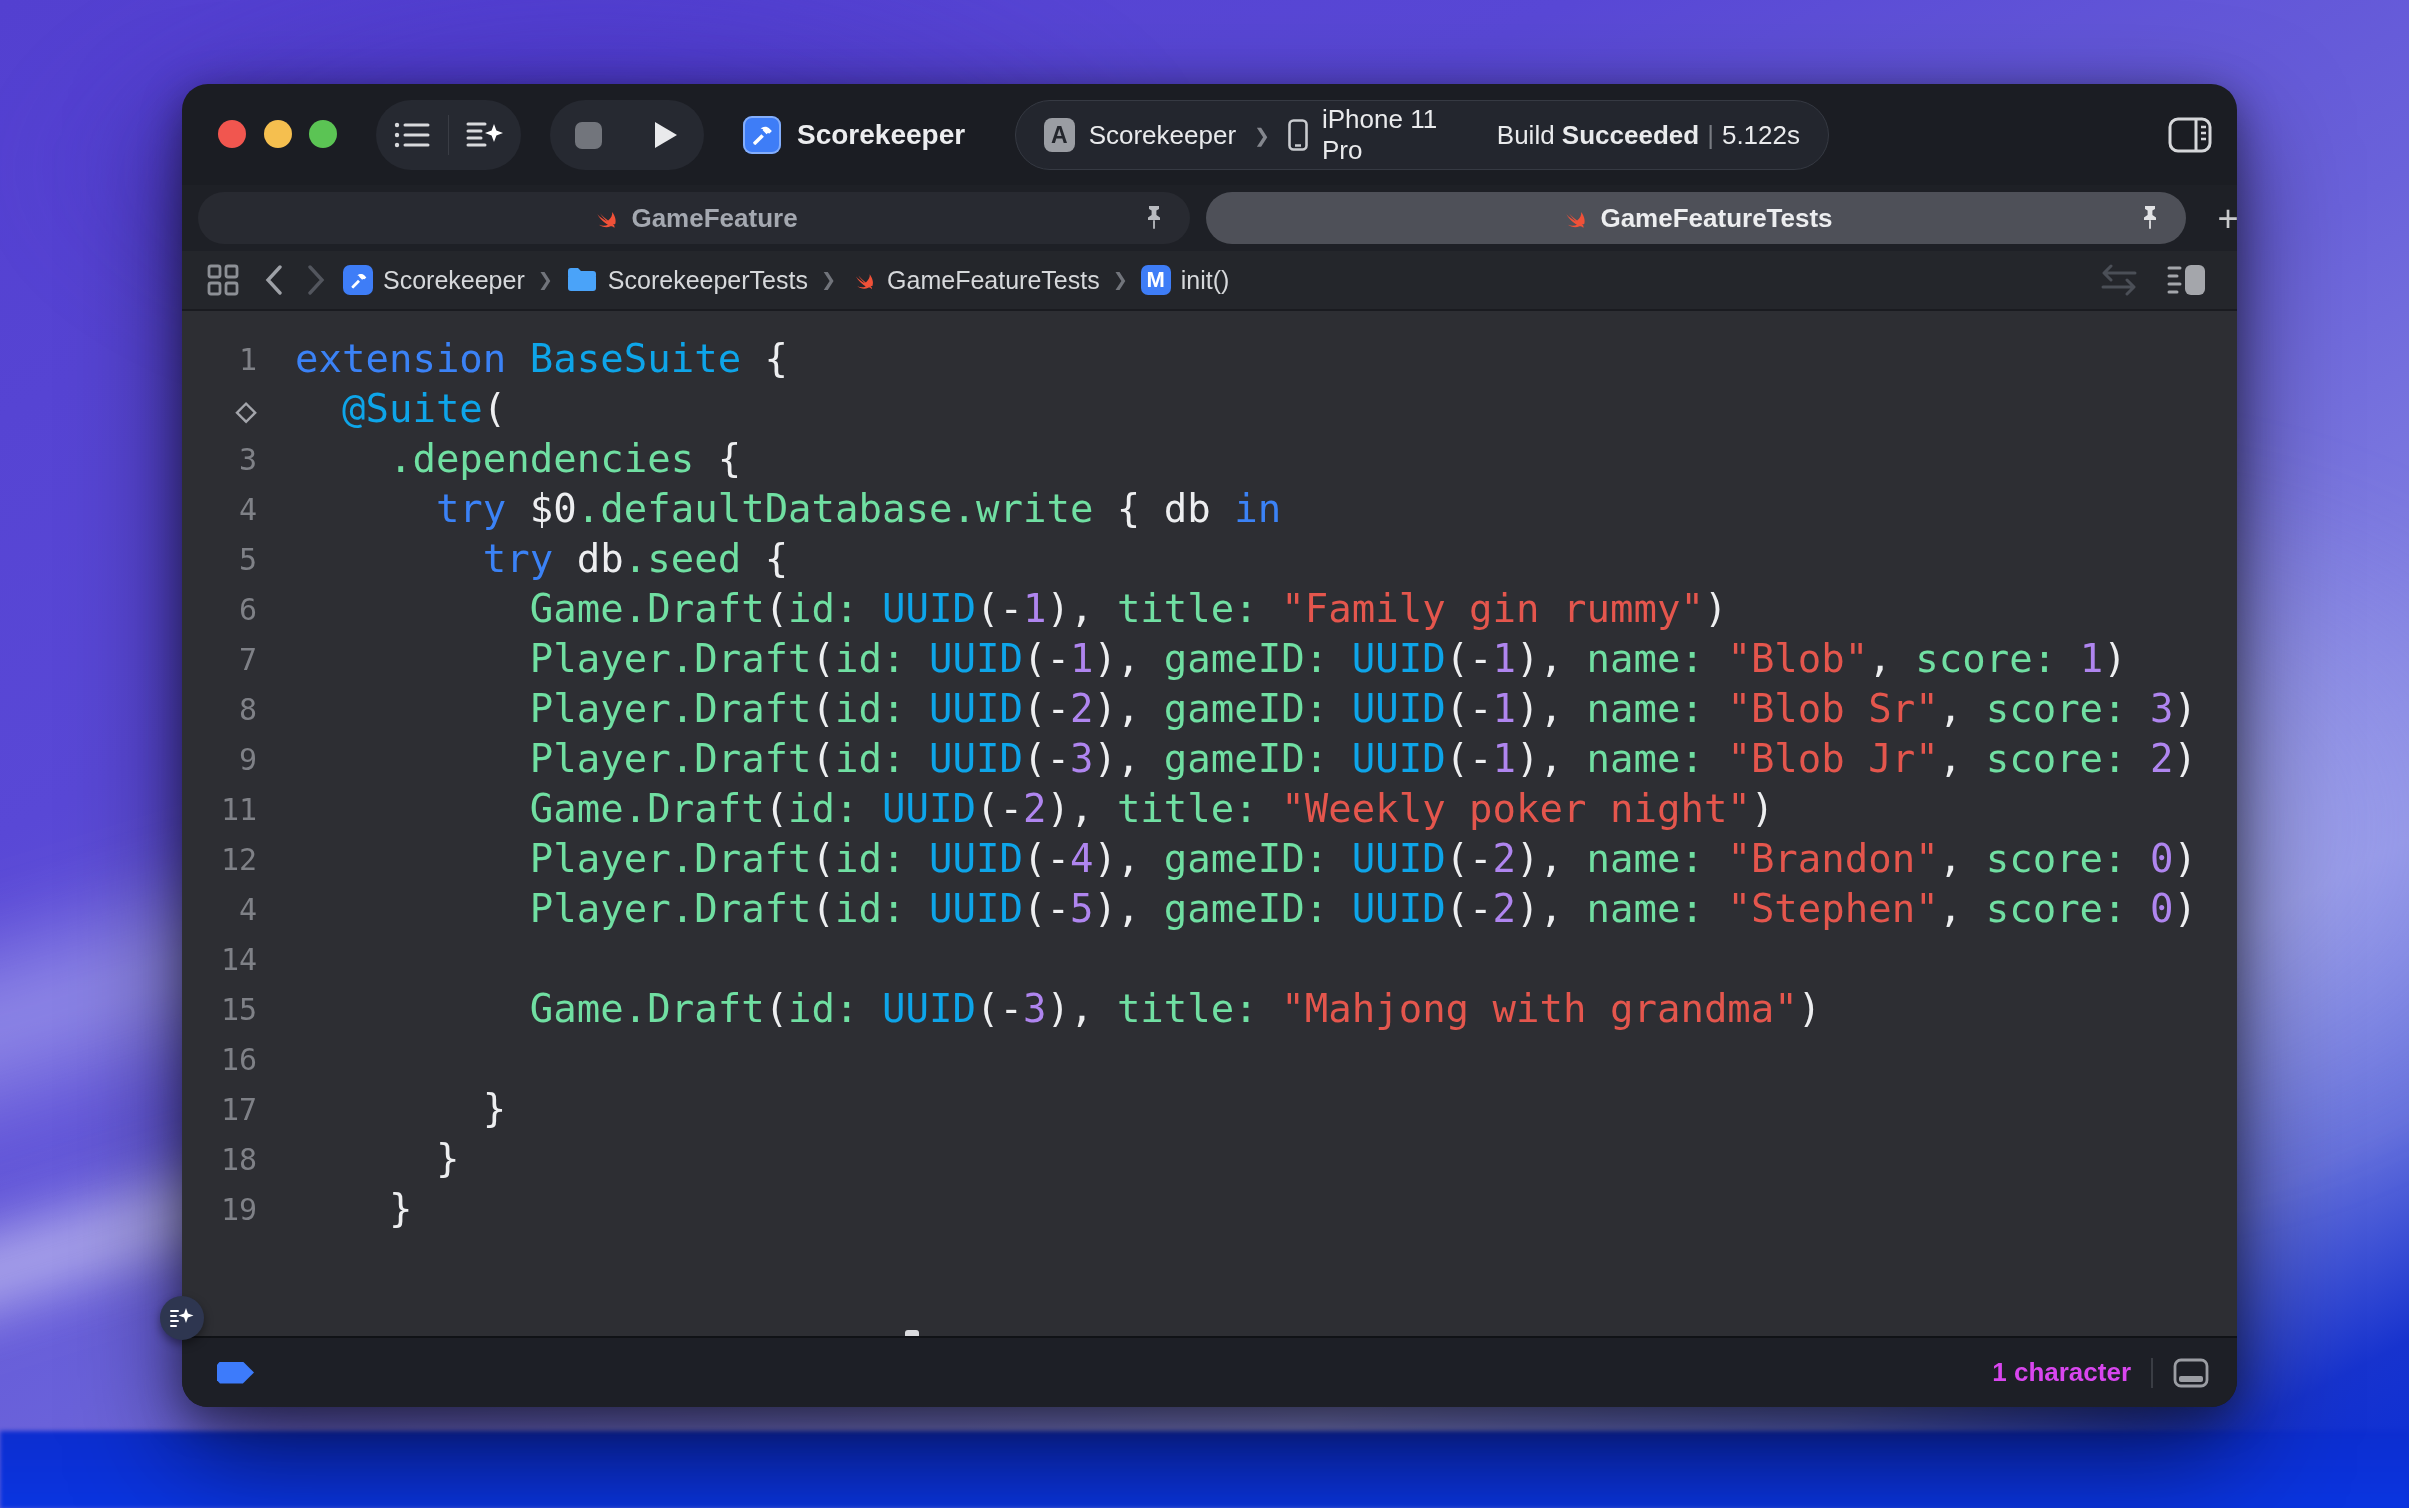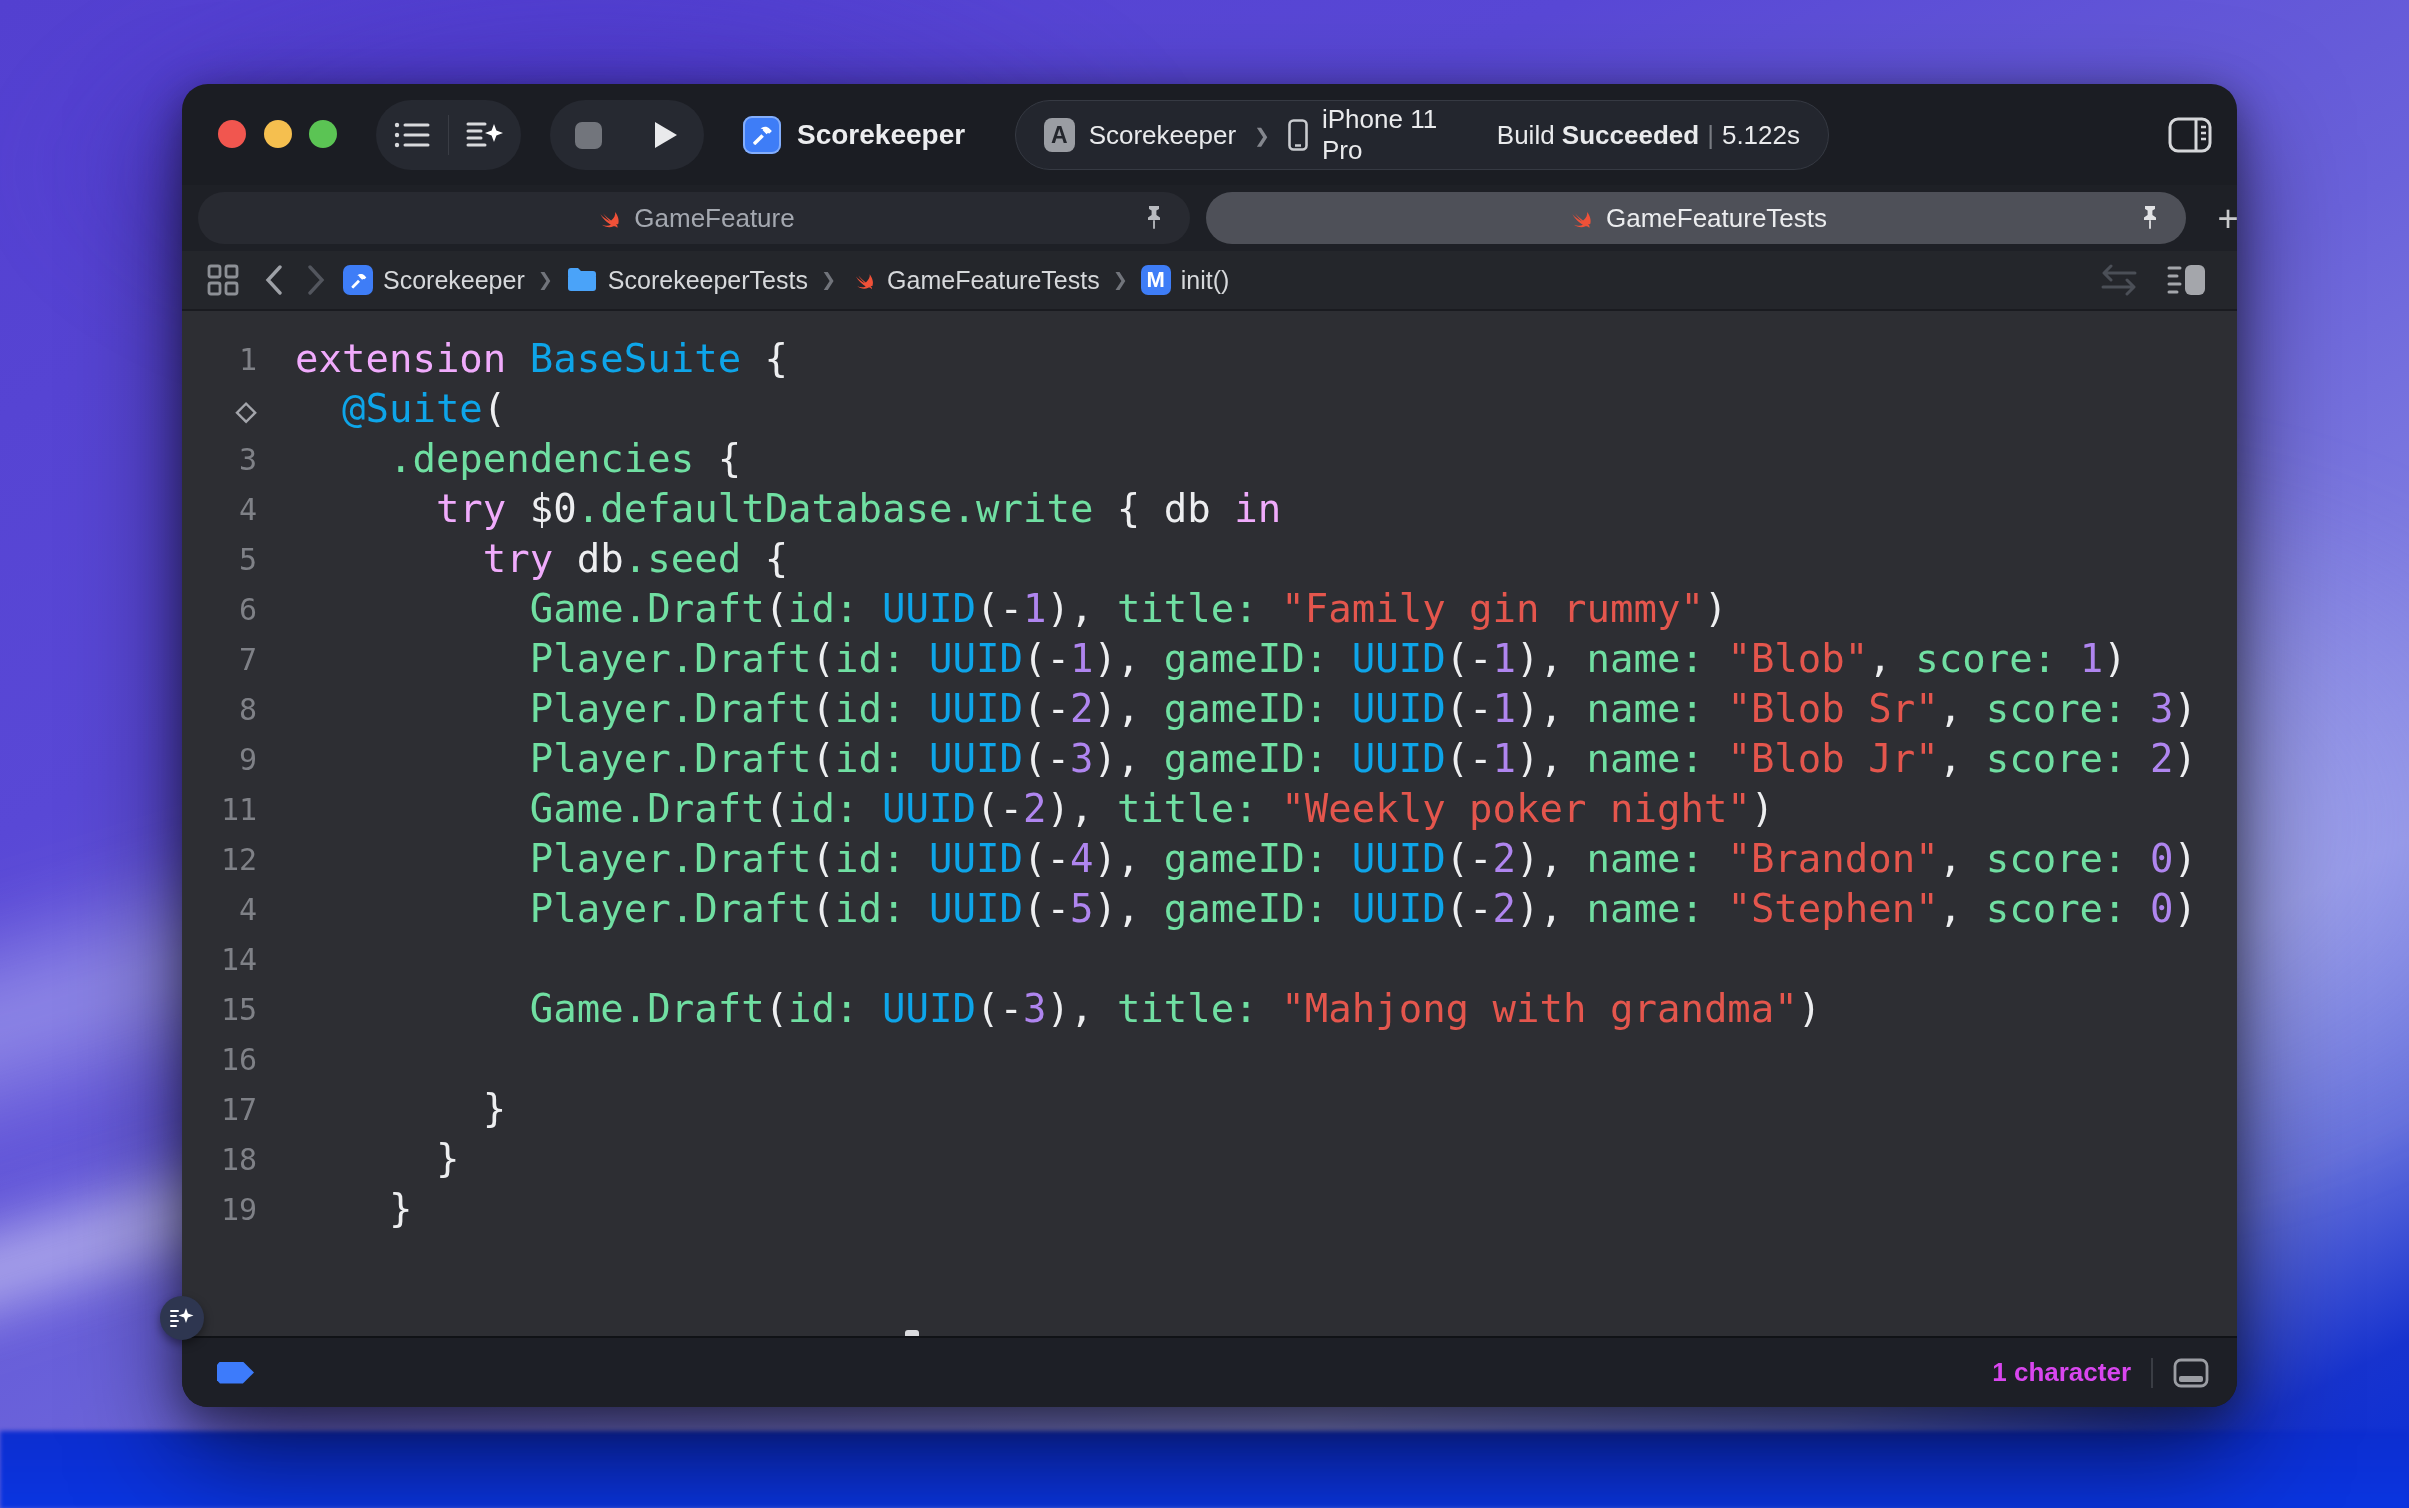--- a/index.html
+++ b/index.html
@@ -43,21 +43,21 @@
   .scheme .chev{color:#84878E;font-size:19px;margin:0 4px;}
   .squareA{width:34px;height:34px;border-radius:8px;background:#9A9DA3;display:flex;align-items:center;justify-content:center;
     color:#23262C;font-weight:bold;font-size:23px;}
   .scheme .spacer{flex:1;}
   .buildtxt b{font-weight:bold;}
   .buildtxt .bar{color:#787B82;font-weight:normal;padding:0 8px;}
   .sidebartoggle{position:absolute;right:24px;top:28px;width:46px;height:46px;display:flex;align-items:center;justify-content:center;}
 
   
   .tabbar{position:absolute;left:0;right:0;top:101px;height:66px;background:#1E2026;}
-  .tab{position:absolute;top:7px;height:52px;border-radius:26px;display:flex;align-items:center;justify-content:center;gap:11px;font-size:26px;}
+  .tab{position:absolute;top:7px;height:52px;border-radius:26px;display:flex;align-items:center;justify-content:center;gap:11px;font-size:26px;font-weight:bold;}
   .tab.inactive{background:#282A31;color:#A4A8B0;}
   .tab.active{background:#4E5058;color:#ECEDEF;}
   .tab .pin{position:absolute;right:26px;top:50%;transform:translateY(-50%);}
   .plusbtn{position:absolute;left:2024px;top:12px;width:44px;height:44px;display:flex;align-items:center;justify-content:center;
     color:#C9CACC;font-size:36px;font-weight:300;}
 
   
   .jumpbar{position:absolute;left:0;right:0;top:167px;height:60px;background:#24262B;display:flex;align-items:center;border-bottom:2px solid #1A1B20;box-sizing:border-box;}
   .jumpbar .icnbtn{display:flex;align-items:center;justify-content:center;flex:none;}
   .crumbs{display:flex;align-items:center;gap:13px;margin-left:18px;font-size:25px;color:#D6D8DB;}
@@ -67,21 +67,21 @@
   .jumpright{position:absolute;right:0;top:0;height:58px;display:flex;align-items:center;gap:28px;padding-right:30px;}
 
   
   .editor{position:absolute;left:0;right:0;top:227px;bottom:71px;background:#2D2E33;overflow:hidden;}
   .codewrap{padding-top:23px;}
   .code-line{height:50px;display:flex;align-items:center;}
   .gutter{width:75px;flex:none;text-align:right;color:#7F8187;
     font-family:"DejaVu Sans Mono",monospace;font-size:30px;}
   .gutter.diamond{color:#A3A5AB;font-size:36px;}
   .code-text{margin:0 0 0 38px;font-family:"DejaVu Sans Mono",monospace;font-size:39px;line-height:50px;white-space:pre;}
-  .pl{color:#EDEEF0}.kw{color:#f0abfc}.ty{color:#0ea5e9}.fn{color:#70DFA2}.nm{color:#AF85EF}.st{color:#E4564D}
+  .pl{color:#EDEEF0}.kw{color:#3b82f6}.ty{color:#0ea5e9}.fn{color:#70DFA2}.nm{color:#AF85EF}.st{color:#E4564D}
   .sliver{position:absolute;left:723px;top:1019px;width:14px;height:8px;background:#DADBDE;border-radius:3px;}
 
   
   .statusbar{position:absolute;left:0;right:0;bottom:0;height:71px;background:#1D1F26;border-top:2px solid #101216;box-sizing:border-box;}
   .bpicon{position:absolute;left:35px;top:50%;transform:translateY(-50%);width:37px;height:22px;background:#3D7BFB;
     clip-path:polygon(8% 0,70% 0,100% 50%,70% 100%,8% 100%,0 85%,0 15%);}
   .statusright{position:absolute;right:28px;top:0;height:69px;display:flex;align-items:center;gap:20px;}
   .charcount{color:#d946ef;font-size:26px;font-weight:bold;}
   .statdiv{width:2px;height:30px;background:#3A3D44;}
 

